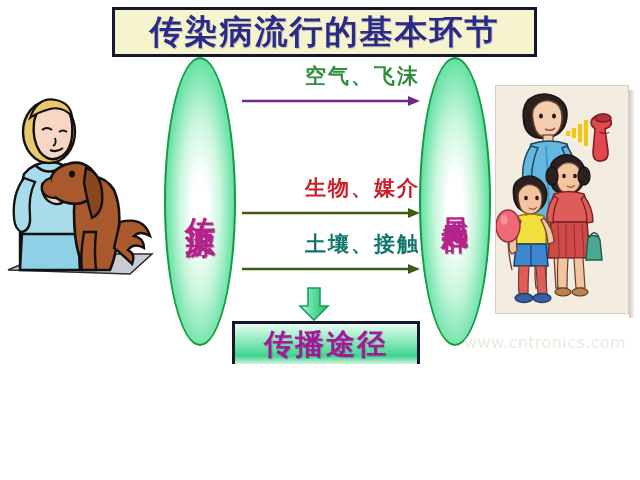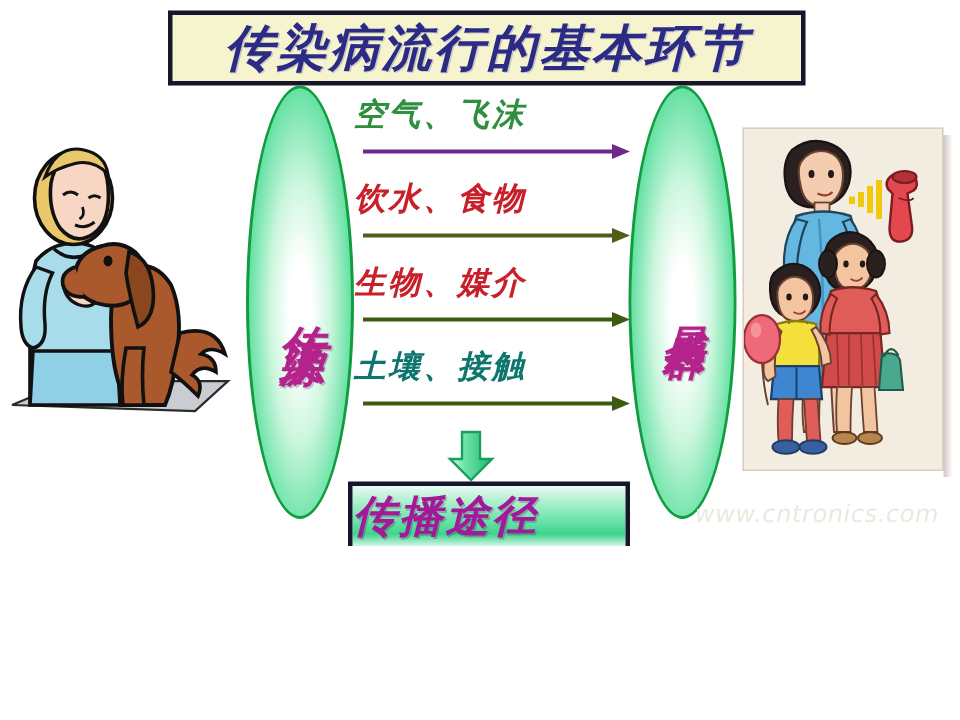--- a/index.html
+++ b/index.html
@@ -7,21 +7,20 @@
     padding: 0;
     background: #ffffff;
   }
   #stage {
     position: relative;
     width: 640px;
     height: 364px;
     background: #ffffff;
     overflow: hidden;
     font-family: "DejaVu Sans", "Liberation Sans", sans-serif;
-    font-style: italic;
   }
 
   
   #title-banner {
     position: absolute;
     left: 112px;
     top: 7px;
     width: 425px;
     height: 50px;
     background: #f6f3cf;
@@ -87,21 +86,21 @@
     position: absolute;
     left: 236px;
     width: 184px;
     height: 46px;
   }
   .route-label {
     position: absolute;
     left: 0;
     top: 0;
     width: 184px;
-    text-align: left;
+    text-align: right;
     font-family: "DejaVu Serif", "Liberation Serif", serif;
     font-weight: bold;
     font-size: 21px;
     letter-spacing: 2px;
     white-space: nowrap;
   }
   .route-arrow {
     position: absolute;
     left: 6px;
     top: 33px;
@@ -129,20 +128,21 @@
     top: 321px;
     width: 188px;
     height: 47px;
     border: 3px solid #16162c;
     box-sizing: border-box;
     background: linear-gradient(180deg,
                 #e9fbf1 0%, #b5f2d3 22%, #6fe3ac 55%,
                 #3ed38c 78%, #e6fbef 100%);
     display: flex;
     align-items: center;
+    justify-content: center;
   }
   #route-box-text {
     font-family: "DejaVu Serif", "Liberation Serif", serif;
     font-weight: bold;
     font-size: 29px;
     color: #a3199a;
     letter-spacing: 2px;
     white-space: nowrap;
     text-shadow: 1px 1px 0 rgba(80,10,70,0.25);
   }
@@ -244,27 +244,20 @@
   </div>
 
   <div class="route-row" id="route-0">
     <div class="route-label" style="color:#2f8f3f">空气、飞沫</div>
     <svg class="route-arrow" viewBox="0 0 178 12">
       <line x1="0" y1="6" x2="166" y2="6" stroke="#6b2a8c" stroke-width="2.6"></line>
       <polygon points="166,1 178,6 166,11" fill="#6b2a8c"></polygon>
     </svg>
   </div>
 
-  <div class="route-row" id="route-1">
-    <div class="route-label" style="color:#c8202a">饮水、食物</div>
-    <svg class="route-arrow" viewBox="0 0 178 12">
-      <line x1="0" y1="6" x2="166" y2="6" stroke="#4f5f16" stroke-width="2.6"></line>
-      <polygon points="166,1 178,6 166,11" fill="#4f5f16"></polygon>
-    </svg>
-  </div>
 
   <div class="route-row" id="route-2">
     <div class="route-label" style="color:#c8202a">生物、媒介</div>
     <svg class="route-arrow" viewBox="0 0 178 12">
       <line x1="0" y1="6" x2="166" y2="6" stroke="#3d5c12" stroke-width="2.6"></line>
       <polygon points="166,1 178,6 166,11" fill="#3d5c12"></polygon>
     </svg>
   </div>
 
   <div class="route-row" id="route-3">

